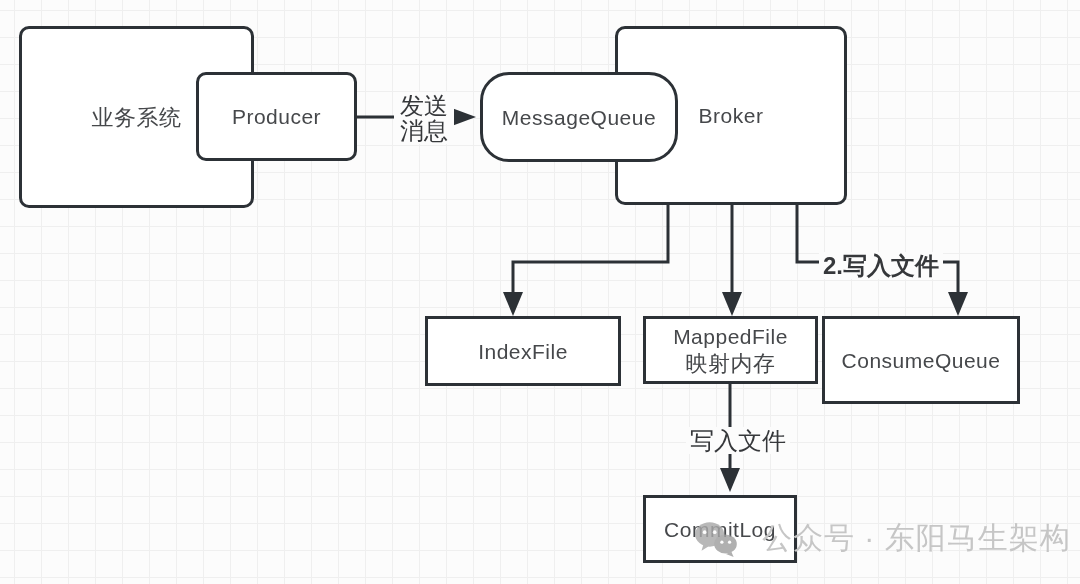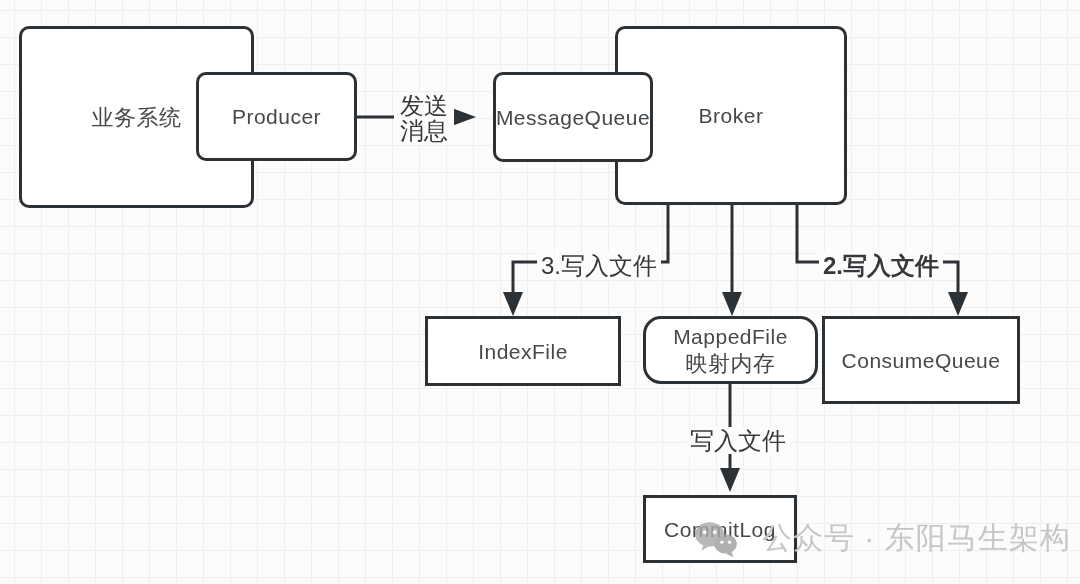--- a/index.html
+++ b/index.html
@@ -104,49 +104,46 @@
   </div>
 
   <div class="node rounded overlap" style="left:196px; top:72px; width:161px; height:89px;">
     <span class="node-label">Producer</span>
   </div>
 
   <div class="node rounded" style="left:615px; top:26px; width:232px; height:179px;">
     <span class="node-label">Broker</span>
   </div>
 
-  <div class="node rounded overlap" style="left:493px; top:72px; width:160px; height:90px;">
+  <div class="node rounded overlap" style="left:480px; top:72px; width:198px; height:90px;border-radius:29px;">
     <span class="node-label">MessageQueue</span>
   </div>
 
   <div class="node square" style="left:425px; top:316px; width:196px; height:70px;align-items:center;">
     <span class="node-label">IndexFile</span>
   </div>
 
-  <div class="node square" style="left:643px; top:316px; width:175px; height:68px;border-radius:18px;">
+  <div class="node square" style="left:643px; top:316px; width:175px; height:68px;">
     <span class="node-label">MappedFile</span>
     <span class="node-label cjk">映射内存</span>
   </div>
 
   <div class="node square" style="left:822px; top:316px; width:198px; height:88px;">
     <span class="node-label">ConsumeQueue</span>
   </div>
 
   <div class="node square" style="left:643px; top:495px; width:154px; height:68px;">
     <span class="node-label">CommitLog</span>
   </div>
 
   <div class="edge-label" style="left:394px; top:92px; width:52px;">
     <span>发送</span><br>
     <span>消息</span>
   </div>
 
-  <div class="edge-label" style="left:537px; top:252px;">
-    <span>3.写入文件</span>
-  </div>
 
 
   <div class="edge-label" style="left:819px; top:252px;font-weight:bold;">
     <span>2.写入文件</span>
   </div>
 
   <div class="edge-label" style="left:686px; top:427px;">
     <span>写入文件</span>
   </div>
 

